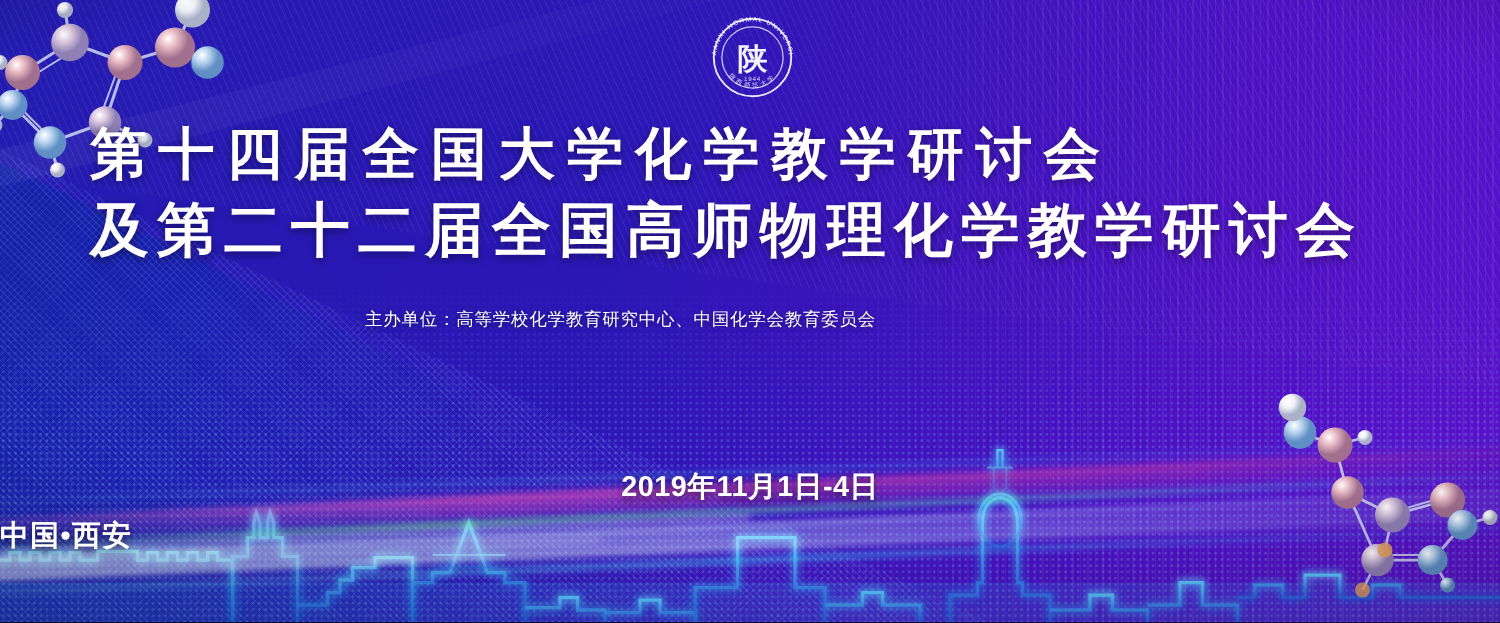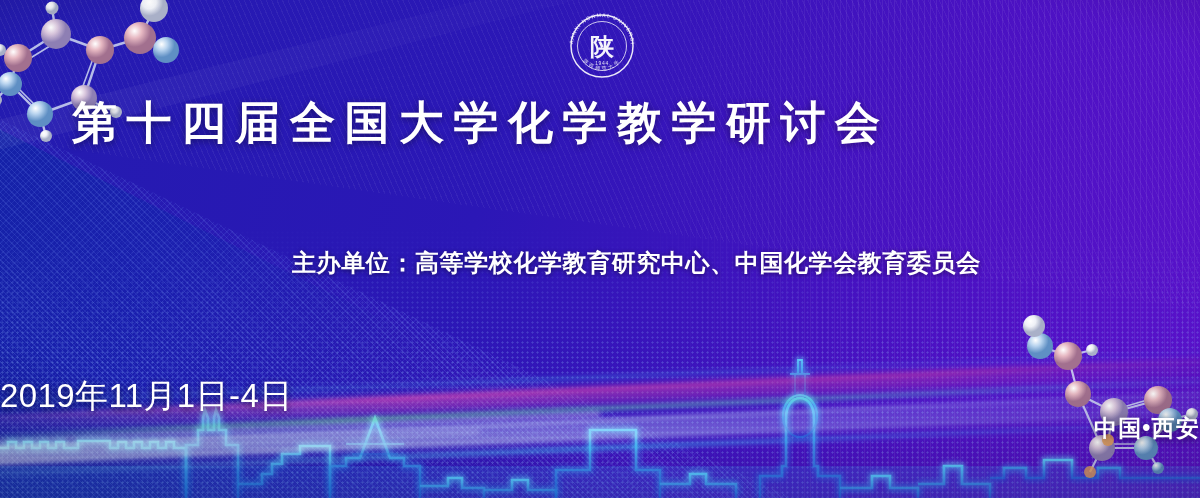--- a/index.html
+++ b/index.html
@@ -93,44 +93,44 @@
     font-weight: 700;
     font-size: 45px;
     letter-spacing: 9.5px;
     text-shadow: 0 2px 7px rgba(0,0,0,.42);
     line-height: 1;
   }
   #title1 { left: 72px;  top: 100px; }
   #title2 { left: 72px;  top: 160px; letter-spacing: 6.6px; font-size: 47px; }
 
   .org-line {
-    font-weight: 700;
-    font-size: 24px;
+    font-weight: 400;
+    font-size: 14px;
     letter-spacing: .6px;
     text-shadow: 0 1px 5px rgba(0,0,0,.5);
   }
   #org1 { left: 292px; top: 247px; }
   #org2 { left: 392px; top: 281px; }
   #org3 { left: 280px; top: 315px; }
 
   #dateline {
     left: 0; right: 0; top: 374px;
-    font-weight: 400;
-    font-size: 33px;
+    text-align: center;
+    font-weight: 700;
+    font-size: 23px;
     letter-spacing: .4px;
     text-shadow: 0 2px 7px rgba(0,0,0,.55);
   }
   #placeline {
     left: 0; right: 0; top: 413px;
-    text-align: right;
+    text-align: left;
     font-weight: 700;
     font-size: 23px;
     letter-spacing: 1.2px;
     text-shadow: 0 2px 7px rgba(0,0,0,.55);
-    padding-left: 28px;
   }
 </style>
 </head>
 <body>
 
 <div id="banner">
 
   <div class="layer wedge-dark"></div>
   <div class="layer wedge-edge"></div>
   <div class="layer weave"></div>
@@ -339,20 +339,21 @@
       <textPath href="#arcBot" startOffset="50%" text-anchor="middle">陕西师范大学</textPath>
     </text>
     <text x="40" y="49" text-anchor="middle" font-size="24" fill="#ffffff" opacity=".95" font-weight="700" font-family="'Liberation Sans', sans-serif">陕</text>
     <text x="40" y="59" text-anchor="middle" font-size="5" fill="#ffffff" opacity=".85" letter-spacing="0.6" font-family="'Liberation Sans', sans-serif">1944</text>
   </svg>
 
   <div class="layer vignette"></div>
 
   <div class="txt title-line" id="title1">第十四届全国大学化学教学研讨会</div>
 
+  <div class="txt title-line" id="title2">及第二十二届全国高师物理化学教学研讨会</div>
 
   <div class="txt org-line" id="org1">主办单位：高等学校化学教育研究中心、中国化学会教育委员会</div>
 
 
 
   <div class="txt" id="dateline">2019年11月1日-4日</div>
 
   <div class="txt" id="placeline">中国•西安</div>
 
 </div>

